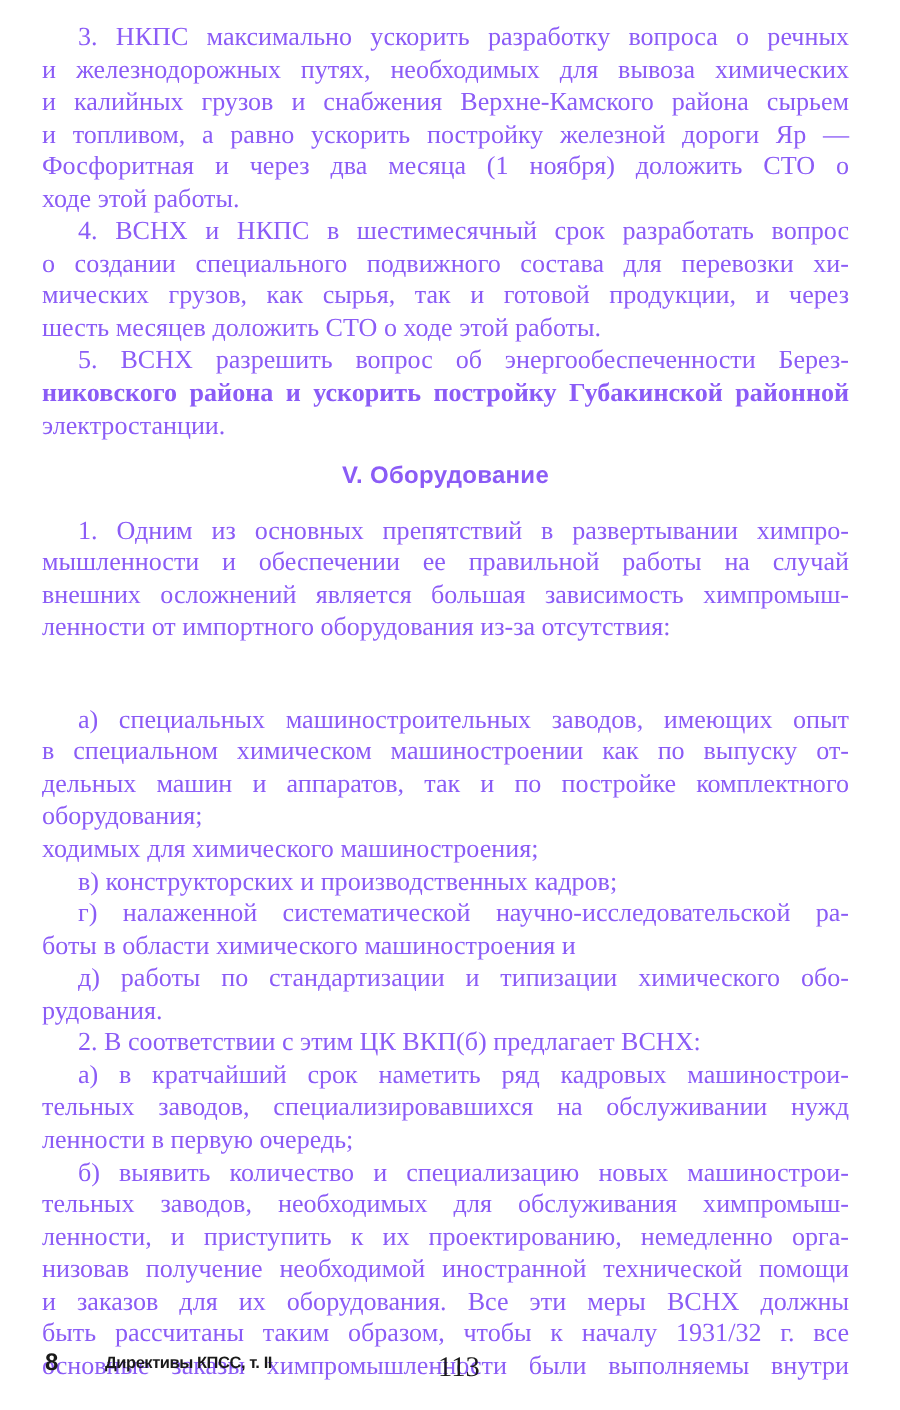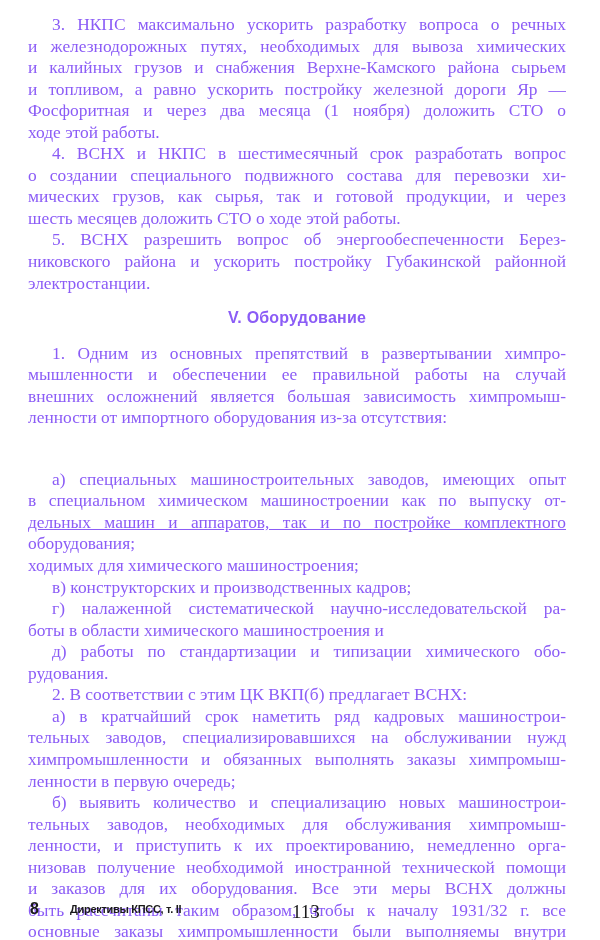--- a/index.html
+++ b/index.html
@@ -33,34 +33,34 @@
         <div class="line last">ходе этой работы.</div>
       </div>
       <div>
         <div class="line indent" style="white-space: nowrap; word-spacing: 0px; text-align: left;">4. ВСНХ и НКПС в шестимесячный срок разработать вопрос</div>
         <div class="line" style="white-space: nowrap; word-spacing: 0px; text-align: left;">о создании специального подвижного состава для перевозки хи-</div>
         <div class="line" style="white-space: nowrap; word-spacing: 0px; text-align: left;">мических грузов, как сырья, так и готовой продукции, и через</div>
         <div class="line last">шесть месяцев доложить СТО о ходе этой работы.</div>
       </div>
       <div>
         <div class="line indent" style="white-space: nowrap; word-spacing: 0px; text-align: left;">5. ВСНХ разрешить вопрос об энергообеспеченности Берез-</div>
-        <div class="line" style="white-space: nowrap; word-spacing: 0px; text-align: center;">никовского района и ускорить постройку Губакинской районной</div>
+        <div class="line" style="white-space: nowrap; word-spacing: 0px; text-align: center; font-weight: bold;">никовского района и ускорить постройку Губакинской районной</div>
         <div class="line last">электростанции.</div>
       </div>
       <div class="heading">V. Оборудование</div>
       <div>
         <div class="line indent" style="white-space: nowrap; word-spacing: 0px; text-align: left;">1. Одним из основных препятствий в развертывании химпро-</div>
         <div class="line" style="white-space: nowrap; word-spacing: 0px; text-align: left; font-family: Liberation Serif, serif;">мышленности и обеспечении ее правильной работы на случай</div>
         <div class="line" style="white-space: nowrap; word-spacing: 0px; text-align: left;">внешних осложнений является большая зависимость химпромыш-</div>
         <div class="line last">ленности от импортного оборудования из-за отсутствия:</div>
       </div>
       <div>
         <div class="line indent" style="white-space: nowrap; word-spacing: 0px; text-align: left; margin-top: 40px;">а) специальных машиностроительных заводов, имеющих опыт</div>
         <div class="line" style="white-space: nowrap; word-spacing: 0px; text-align: left;">в специальном химическом машиностроении как по выпуску от-</div>
-        <div class="line" style="white-space: nowrap; word-spacing: 0px; text-align: left; text-decoration: underline;">дельных машин и аппаратов, так и по постройке комплектного</div>
+        <div class="line" style="white-space: nowrap; word-spacing: 0px; text-align: left;">дельных машин и аппаратов, так и по постройке комплектного</div>
         <div class="line last">оборудования;</div>
       </div>
       <div>
         <div class="line last">ходимых для химического машиностроения;</div>
       </div>
       <div>
         <div class="line indent last">в) конструкторских и производственных кадров;</div>
       </div>
       <div>
         <div class="line indent" style="white-space: nowrap; word-spacing: 0px; text-align: left;">г) налаженной систематической научно-исследовательской ра-</div>
@@ -69,21 +69,20 @@
       <div>
         <div class="line indent" style="white-space: nowrap; word-spacing: 0px; text-align: left;">д) работы по стандартизации и типизации химического обо-</div>
         <div class="line last">рудования.</div>
       </div>
       <div>
         <div class="line indent last">2. В соответствии с этим ЦК ВКП(б) предлагает ВСНХ:</div>
       </div>
       <div>
         <div class="line indent" style="white-space: nowrap; word-spacing: 0px; text-align: left;">а) в кратчайший срок наметить ряд кадровых машинострои-</div>
         <div class="line" style="white-space: nowrap; word-spacing: 0px; text-align: left;">тельных заводов, специализировавшихся на обслуживании нужд</div>
-        <div class="line" style="white-space: nowrap; word-spacing: 0px; text-align: left;">химпромышленности и обязанных выполнять заказы химпромыш-</div>
         <div class="line last">ленности в первую очередь;</div>
       </div>
       <div>
         <div class="line indent" style="white-space: nowrap; word-spacing: 0px; text-align: left;">б) выявить количество и специализацию новых машинострои-</div>
         <div class="line" style="white-space: nowrap; word-spacing: 0px; text-align: left;">тельных заводов, необходимых для обслуживания химпромыш-</div>
         <div class="line" style="white-space: nowrap; word-spacing: 0px; text-align: left;">ленности, и приступить к их проектированию, немедленно орга-</div>
         <div class="line" style="white-space: nowrap; word-spacing: 0px; text-align: left;">низовав получение необходимой иностранной технической помощи</div>
         <div class="line" style="white-space: nowrap; word-spacing: 0px; text-align: left;">и заказов для их оборудования. Все эти меры ВСНХ должны</div>
         <div class="line" style="white-space: nowrap; word-spacing: 0px; text-align: left;">быть рассчитаны таким образом, чтобы к началу 1931/32 г. все</div>
         <div class="line" style="white-space: nowrap; word-spacing: 0px; text-align: left;">основные заказы химпромышленности были выполняемы внутри</div>

